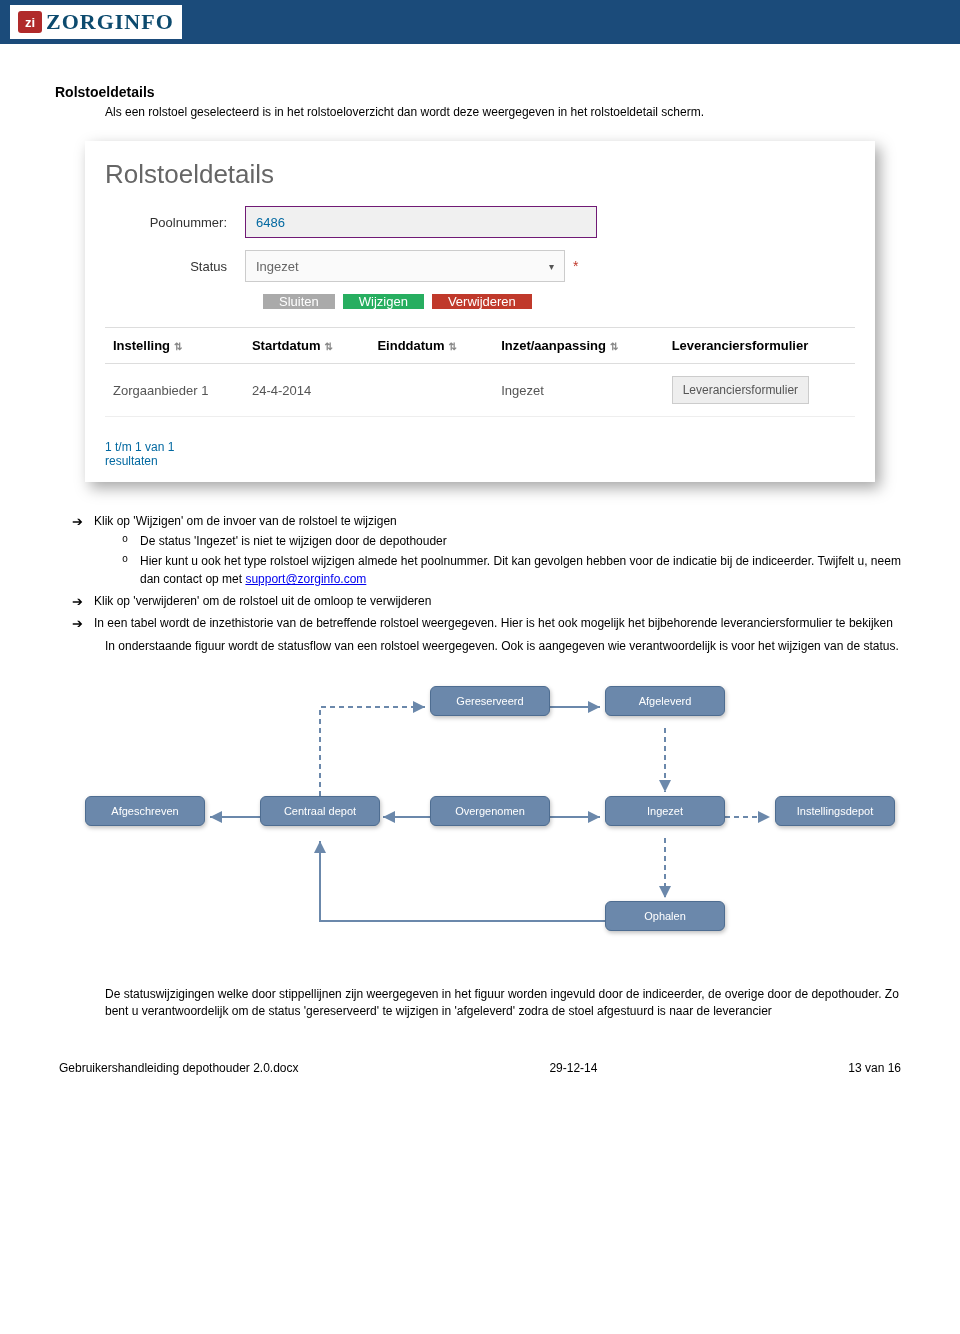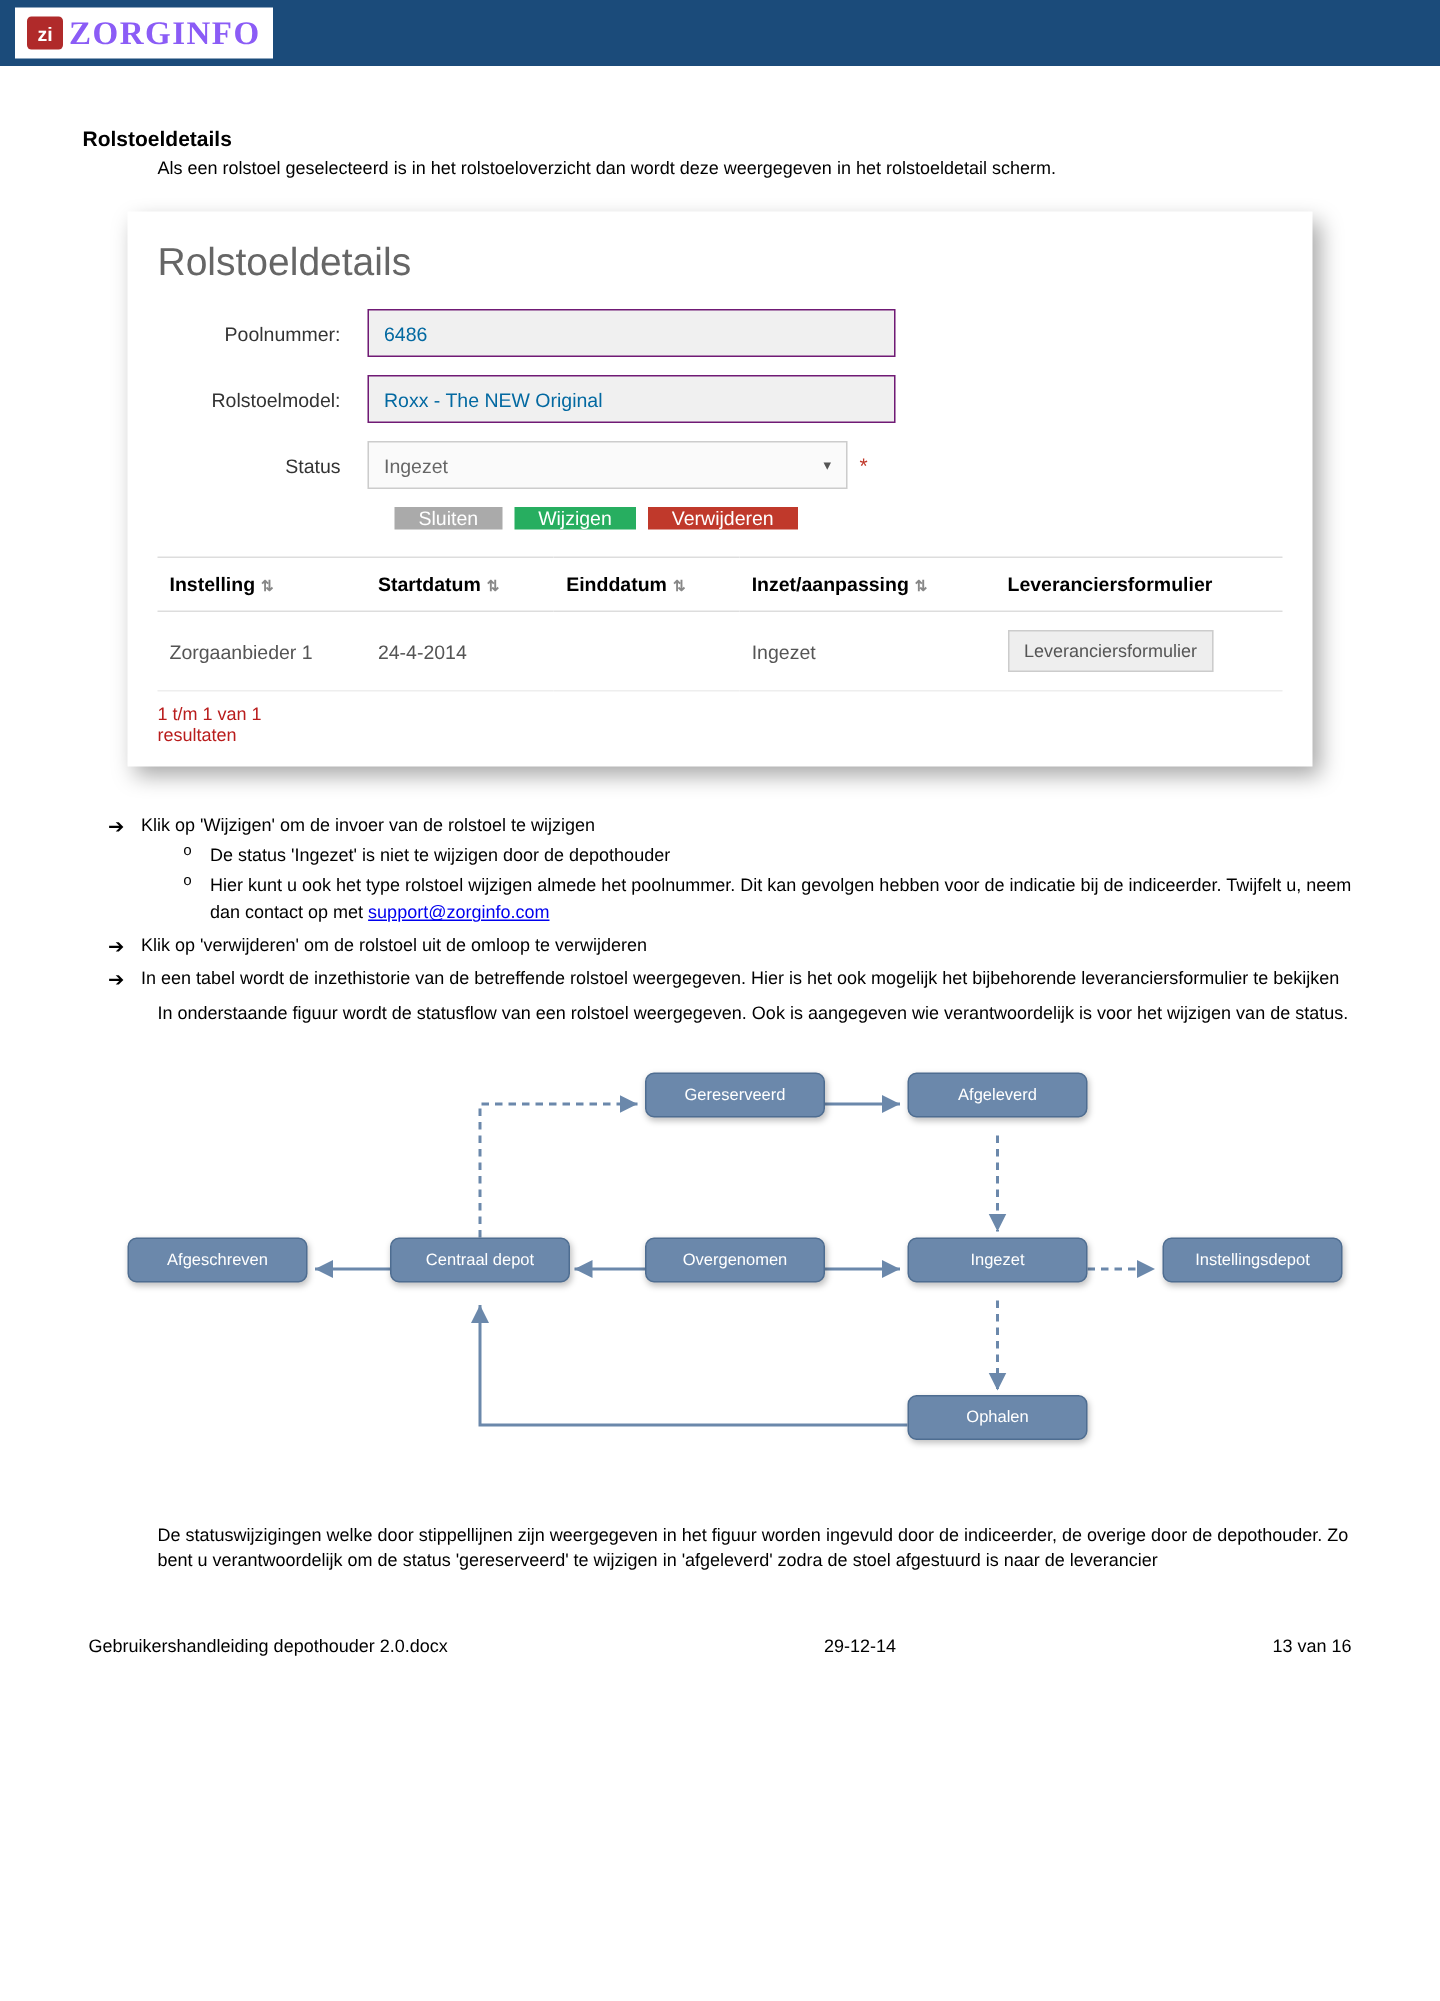--- a/index.html
+++ b/index.html
@@ -33,21 +33,21 @@
     font-weight: bold;
     display: flex;
     align-items: center;
     justify-content: center;
     font-size: 13px;
   }
   .logo-text {
     font-family: Georgia, serif;
     font-size: 22px;
     font-weight: bold;
-    color: #8b5cf6;
+    color: #0c4a6e;
     letter-spacing: 1px;
   }
   .page {
     padding: 30px 55px 20px 55px;
   }
   h3.section { font-size: 14px; font-weight: bold; margin: 10px 0 4px 0; }
   .indent { margin-left: 50px; }
   p { margin: 2px 0; line-height: 1.45; }
 
   
@@ -81,21 +81,21 @@
   .btn { padding: 0 16px; color: #fff; font-size: 13px; cursor: pointer; border: none; }
   .btn-grey { background: #aaa; }
   .btn-green { background: #27ae60; }
   .btn-red { background: #c0392b; }
 
   .sc-table { width: 100%; border-collapse: collapse; font-size: 13px; }
   .sc-table th { text-align: left; padding: 10px 8px; border-top: 1px solid #ddd; border-bottom: 1px solid #ddd; font-weight: bold; }
   .sc-table td { padding: 12px 8px; border-bottom: 1px solid #eee; color: #555; }
   .sort-icon { display:inline-block; width:12px; margin-left:4px; color:#888; font-size:10px; }
   .lever-btn { background:#eee; border:1px solid #ccc; padding:6px 10px; color:#555; font-size:12px; }
-  .resultcount { color:#b91c1c; font-size:12px; margin-top:8px; }
+  .resultcount { color:#0369a1; font-size:12px; margin-top:23px; }
 
   
   ul.arrows { list-style:none; padding-left:17px; margin:6px 0; }
   ul.arrows > li { position:relative; padding-left:22px; margin-bottom:4px; line-height:1.5; }
   ul.arrows > li::before { content:"➔"; position:absolute; left:0; top:0; font-size:13px; }
   ul.circles { list-style:none; padding-left:28px; margin:2px 0; }
   ul.circles > li { position:relative; padding-left:18px; margin-bottom:2px; line-height:1.5; }
   ul.circles > li::before { content:"o"; position:absolute; left:0; top:0; font-size:10px; font-family:'Courier New', monospace; }
   a.mail { color:#0000ee; text-decoration:underline; }
 
@@ -137,24 +137,20 @@
 
   <h3 class="section">Rolstoeldetails</h3>
   <p class="indent">Als een rolstoel geselecteerd is in het rolstoeloverzicht dan wordt deze weergegeven in het rolstoeldetail scherm.</p>
 
   <div class="screenshot">
     <div class="sc-title">Rolstoeldetails</div>
 
     <div class="form-row">
       <div class="form-label">Poolnummer:</div>
       <div class="form-input">6486</div>
-    </div>
-    <div class="form-row">
-      <div class="form-label">Rolstoelmodel:</div>
-      <div class="form-input">Roxx - The NEW Original</div>
     </div>
     <div class="form-row">
       <div class="form-label">Status</div>
       <div class="form-select">
         <span>Ingezet</span>
         <span style="font-size:10px;color:#555;">▾</span>
       </div>
       <span class="star">*</span>
     </div>
 

